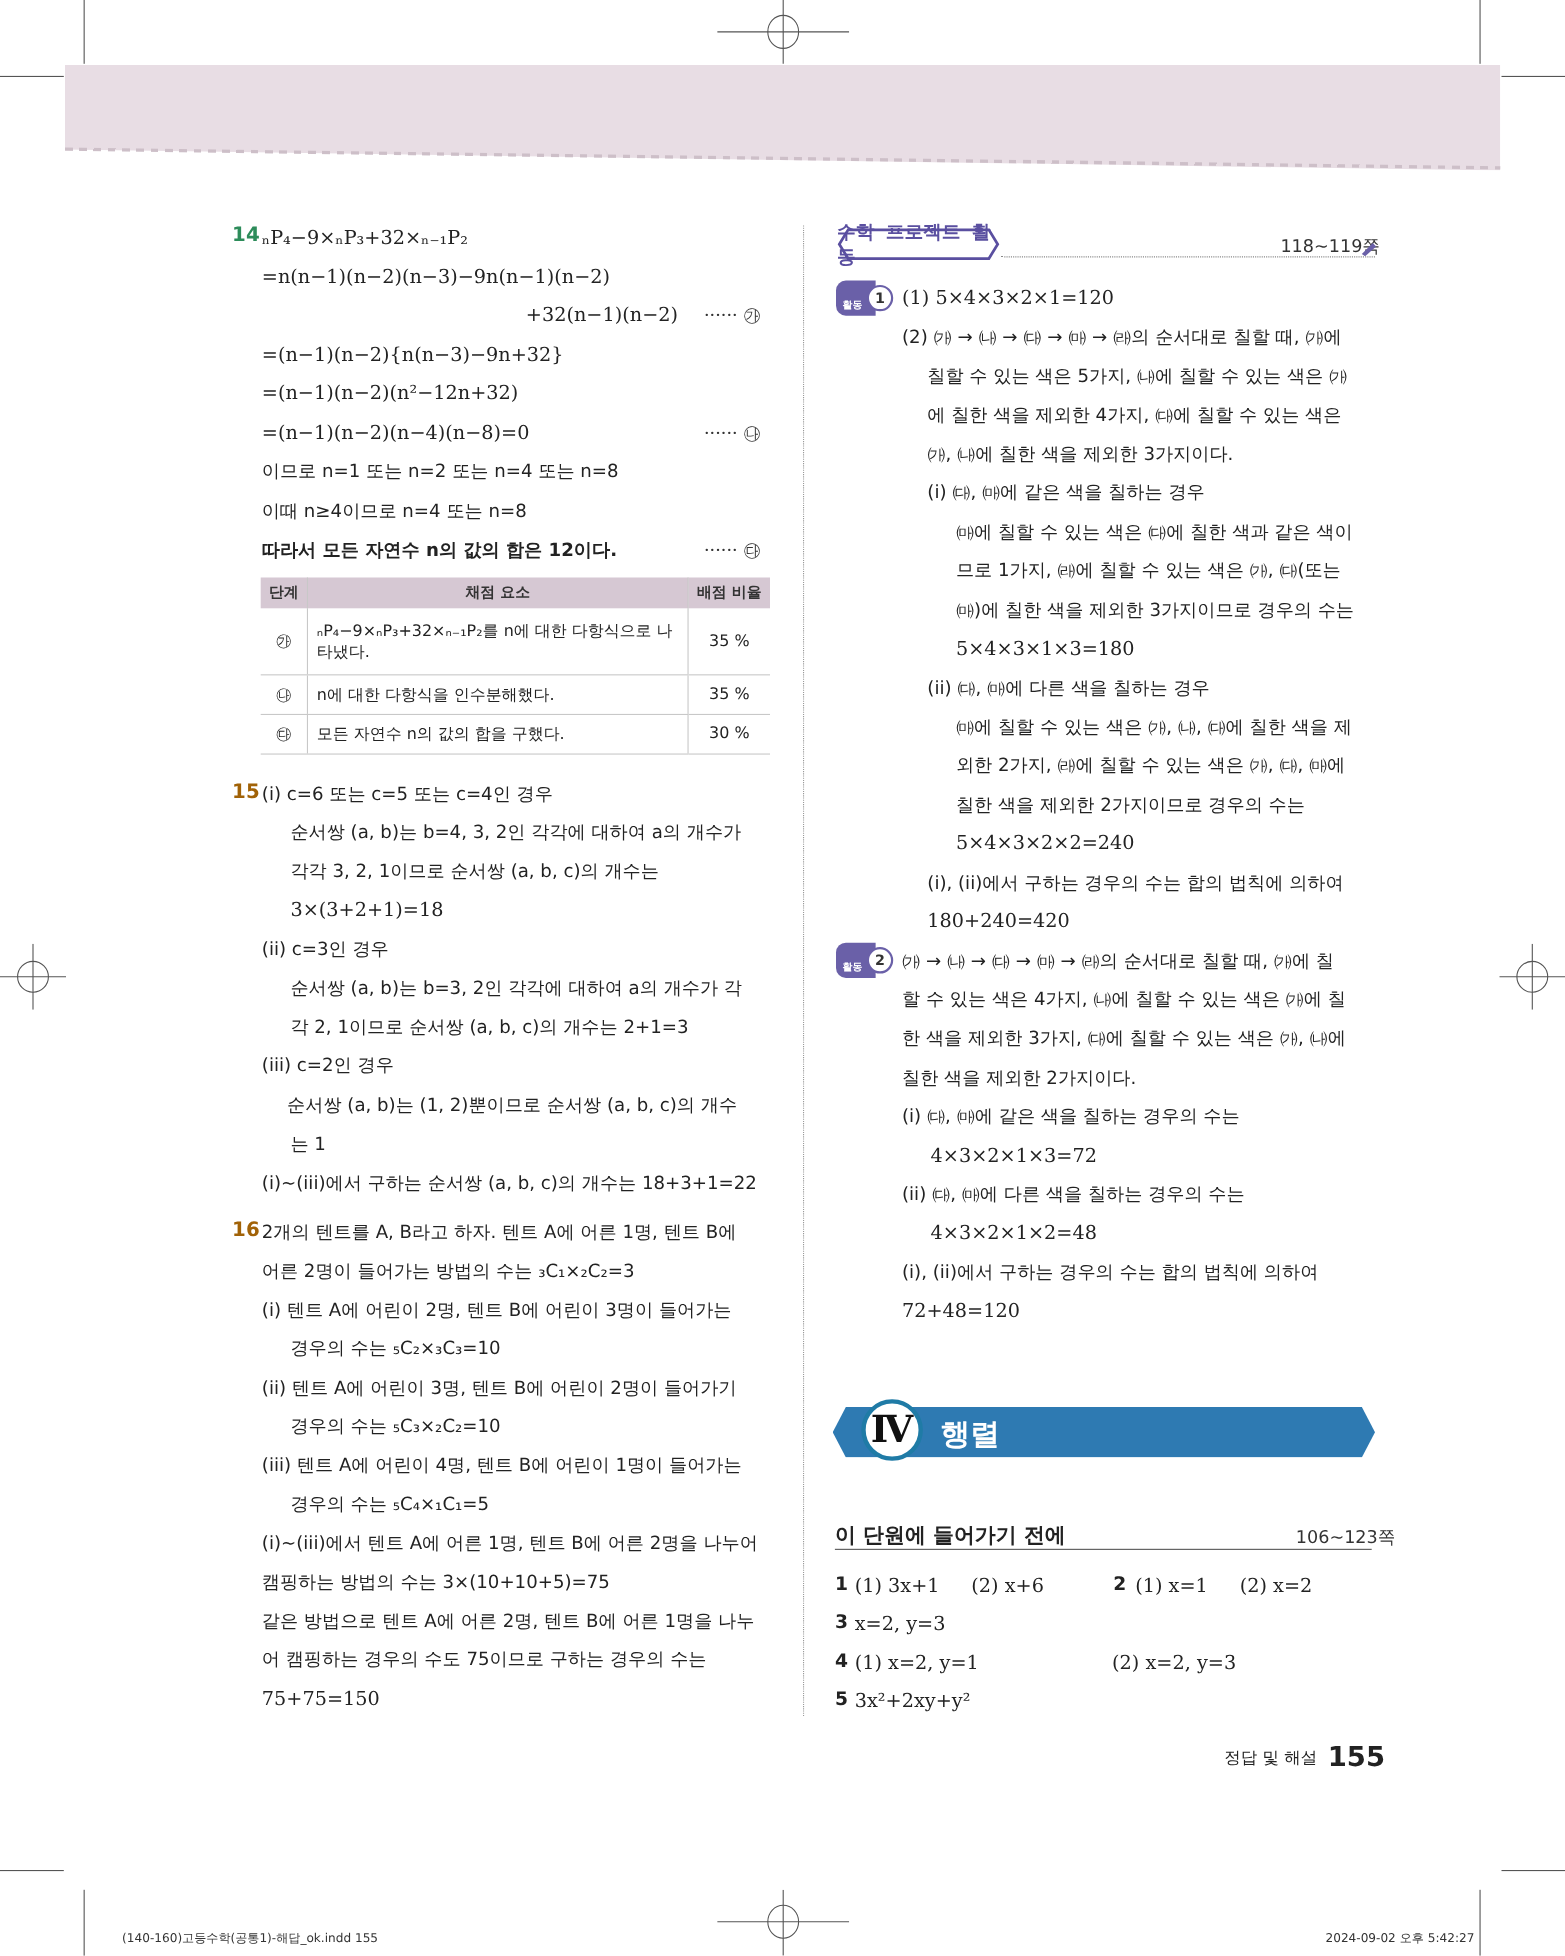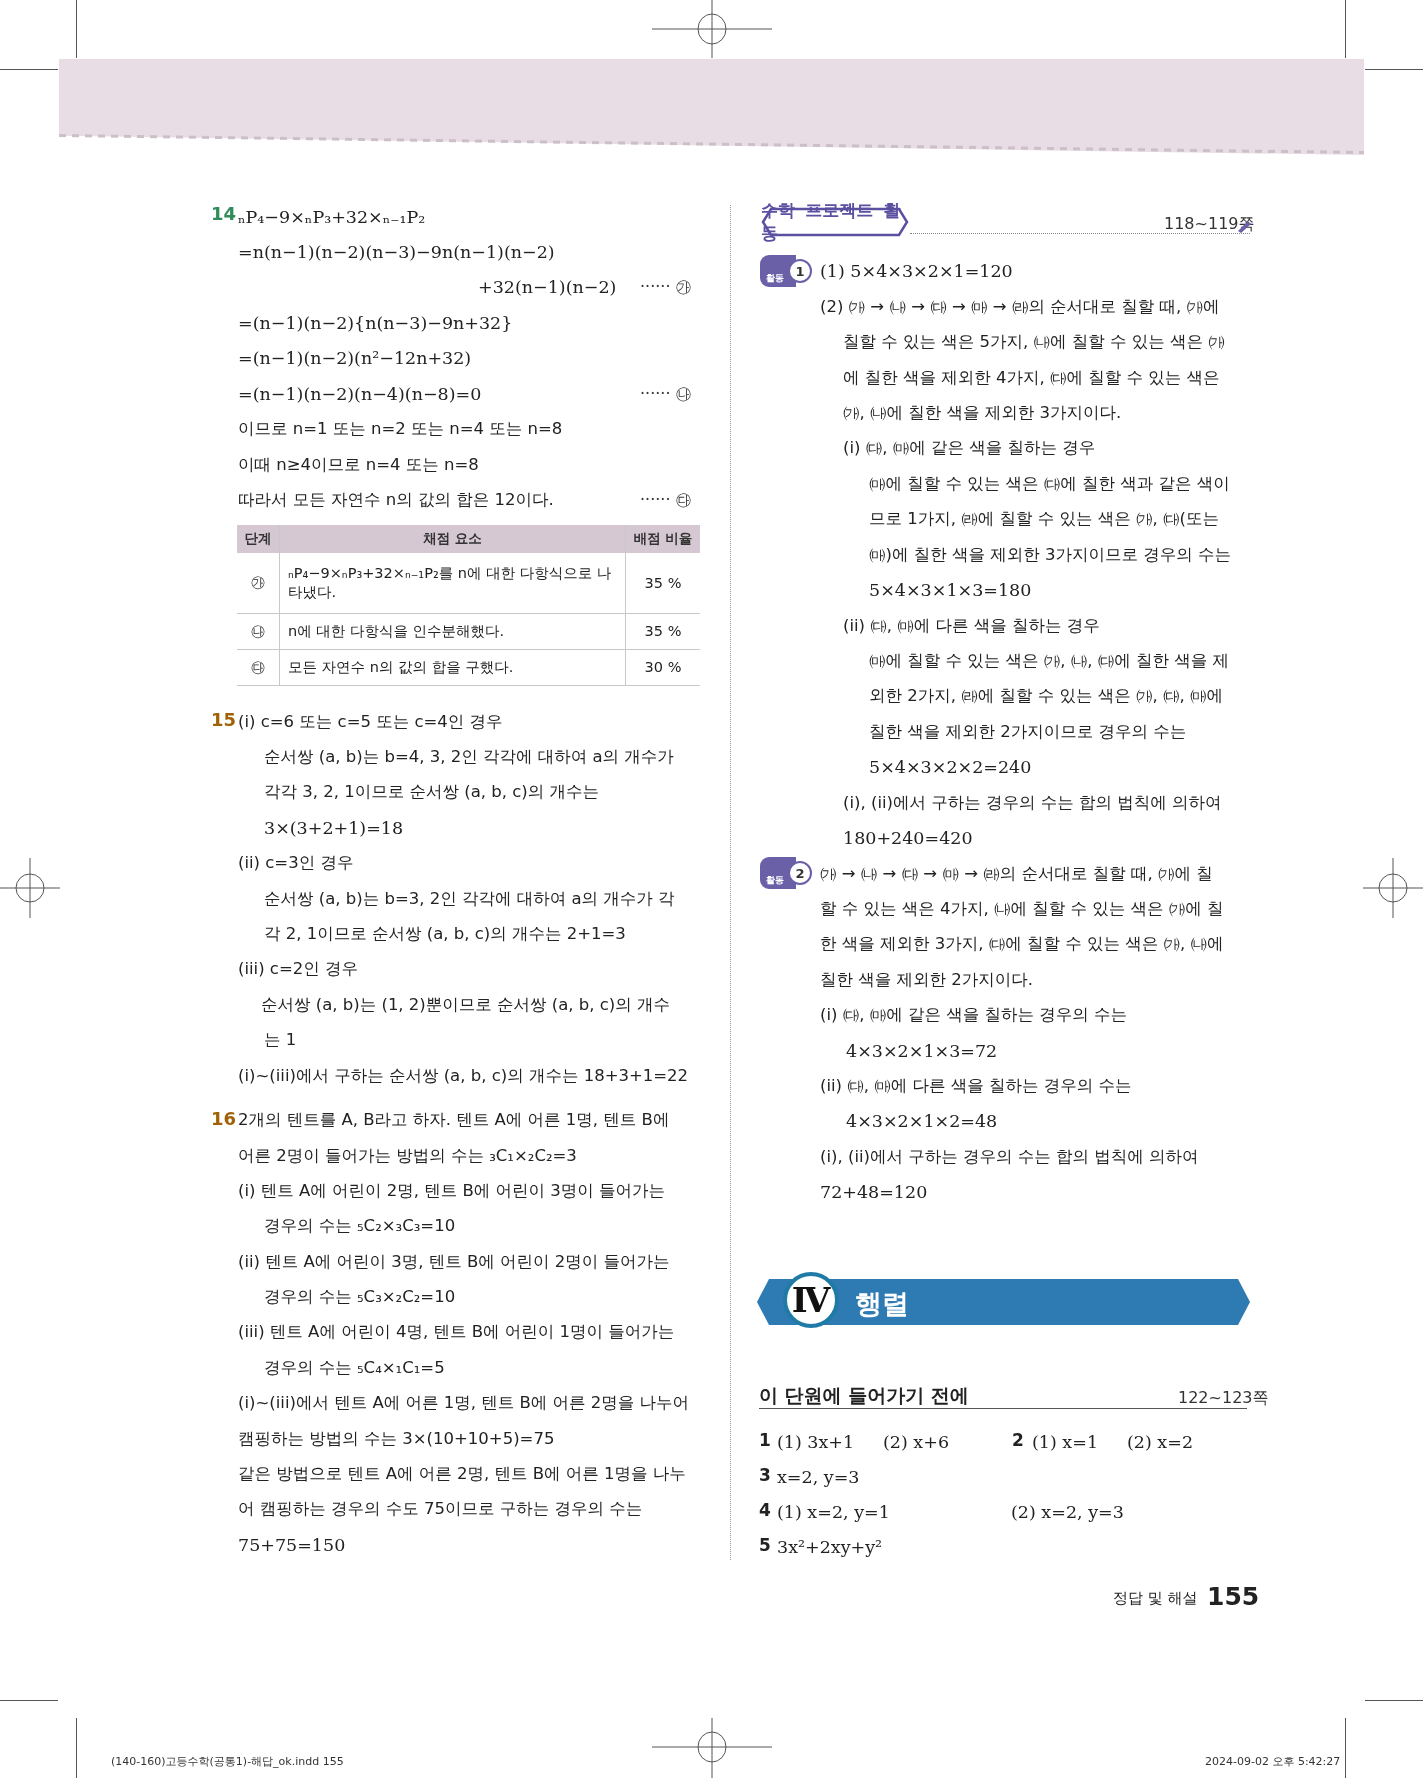--- a/index.html
+++ b/index.html
@@ -95,21 +95,21 @@
 <div class="line" style="left:238px;top:205px;">ₙP₄−9×ₙP₃+32×ₙ₋₁P₂</div>
 <div class="line" style="left:238px;top:240px;">=n(n−1)(n−2)(n−3)−9n(n−1)(n−2)</div>
 <div class="line" style="left:478px;top:275px;">+32(n−1)(n−2)</div>
 <div class="mark" style="left:640px;top:277px;">······ ㉮</div>
 <div class="line" style="left:238px;top:311px;">=(n−1)(n−2){n(n−3)−9n+32}</div>
 <div class="line" style="left:238px;top:346px;">=(n−1)(n−2)(n²−12n+32)</div>
 <div class="line" style="left:238px;top:382px;">=(n−1)(n−2)(n−4)(n−8)=0</div>
 <div class="mark" style="left:640px;top:384px;">······ ㉯</div>
 <div class="line kor" style="left:238px;top:417px;">이므로 n=1 또는 n=2 또는 n=4 또는 n=8</div>
 <div class="line kor" style="left:238px;top:453px;">이때 n≥4이므로 n=4 또는 n=8</div>
-<div class="line kor" style="left:238px;top:488px;">따라서 모든 자연수 n의 값의 합은 12이다.</div>
+<div class="line kor" style="left:238px;top:488px;font-weight:bold;">따라서 모든 자연수 n의 값의 합은 12이다.</div>
 <div class="mark" style="left:640px;top:490px;">······ ㉰</div>
 
 <table class="score">
   <thead>
     <tr>
       <th style="width:40px;">단계</th>
       <th>채점 요소</th>
       <th style="width:72px;">배점 비율</th>
     </tr>
   </thead>
@@ -143,21 +143,21 @@
 <div class="line kor" style="left:238px;top:957px;">(iii) c=2인 경우</div>
 <div class="line kor" style="left:261px;top:993px;">순서쌍 (a, b)는 (1, 2)뿐이므로 순서쌍 (a, b, c)의 개수</div>
 <div class="line kor" style="left:264px;top:1028px;">는 1</div>
 <div class="line kor" style="left:238px;top:1064px;">(i)~(iii)에서 구하는 순서쌍 (a, b, c)의 개수는 18+3+1=22</div>
 
 <div class="qnum blue" style="left:211px;top:1108px;">16</div>
 <div class="line kor" style="left:238px;top:1108px;">2개의 텐트를 A, B라고 하자. 텐트 A에 어른 1명, 텐트 B에</div>
 <div class="line kor" style="left:238px;top:1144px;">어른 2명이 들어가는 방법의 수는 ₃C₁×₂C₂=3</div>
 <div class="line kor" style="left:238px;top:1179px;">(i) 텐트 A에 어린이 2명, 텐트 B에 어린이 3명이 들어가는</div>
 <div class="line kor" style="left:264px;top:1214px;">경우의 수는 ₅C₂×₃C₃=10</div>
-<div class="line kor" style="left:238px;top:1250px;">(ii) 텐트 A에 어린이 3명, 텐트 B에 어린이 2명이 들어가는</div>
+<div class="line kor" style="left:238px;top:1250px;">(ii) 텐트 A에 어린이 3명, 텐트 B에 어린이 2명이 들어가기</div>
 <div class="line kor" style="left:264px;top:1285px;">경우의 수는 ₅C₃×₂C₂=10</div>
 <div class="line kor" style="left:238px;top:1320px;">(iii) 텐트 A에 어린이 4명, 텐트 B에 어린이 1명이 들어가는</div>
 <div class="line kor" style="left:264px;top:1356px;">경우의 수는 ₅C₄×₁C₁=5</div>
 <div class="line kor" style="left:238px;top:1391px;">(i)~(iii)에서 텐트 A에 어른 1명, 텐트 B에 어른 2명을 나누어</div>
 <div class="line kor" style="left:238px;top:1427px;">캠핑하는 방법의 수는 3×(10+10+5)=75</div>
 <div class="line kor" style="left:238px;top:1462px;">같은 방법으로 텐트 A에 어른 2명, 텐트 B에 어른 1명을 나누</div>
 <div class="line kor" style="left:238px;top:1497px;">어 캠핑하는 경우의 수도 75이므로 구하는 경우의 수는</div>
 <div class="line" style="left:238px;top:1533px;">75+75=150</div>
 
 <div class="proj-tag">
@@ -209,21 +209,21 @@
 <div class="line kor" style="left:820px;top:1145px;">(i), (ii)에서 구하는 경우의 수는 합의 법칙에 의하여</div>
 <div class="line" style="left:820px;top:1180px;">72+48=120</div>
 
 <div class="chapter">
   <div class="bar"></div>
   <div class="roman">Ⅳ</div>
   <div class="title">행렬</div>
 </div>
 
 <div class="section-title">이 단원에 들어가기 전에</div>
-<div class="pageref" style="left:1178px;top:1388px;">122~123쪽</div>
+<div class="pageref" style="left:1178px;top:1388px;">106~123쪽</div>
 <div class="section-rule"></div>
 
 <div class="ans-num" style="left:759px;top:1430px;">1</div>
 <div class="line" style="left:777px;top:1430px;">(1) 3x+1</div>
 <div class="line" style="left:883px;top:1430px;">(2) x+6</div>
 <div class="ans-num" style="left:1012px;top:1430px;">2</div>
 <div class="line" style="left:1032px;top:1430px;">(1) x=1</div>
 <div class="line" style="left:1127px;top:1430px;">(2) x=2</div>
 
 <div class="ans-num" style="left:759px;top:1465px;">3</div>

